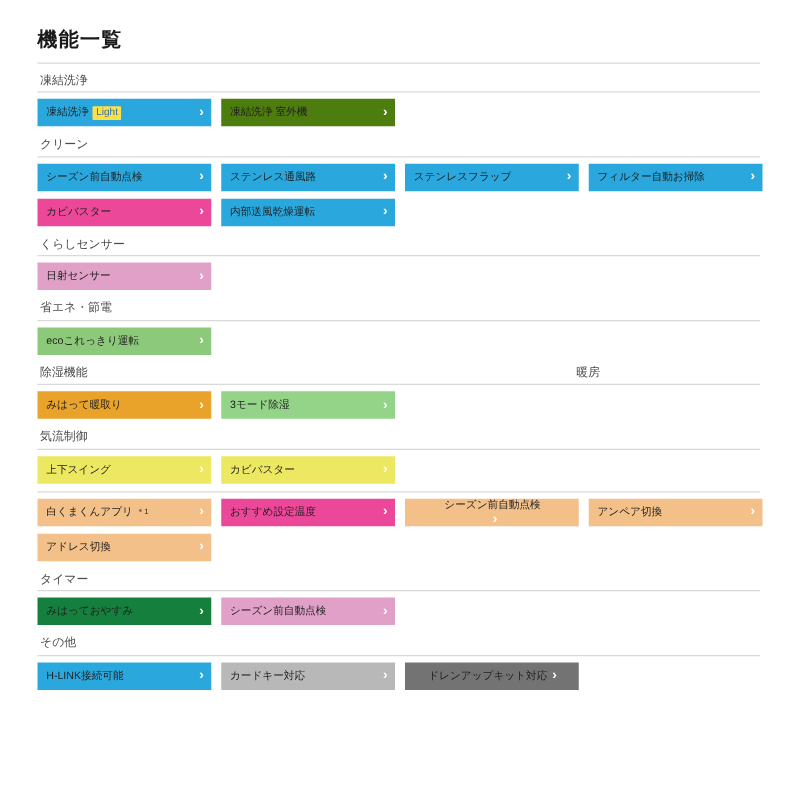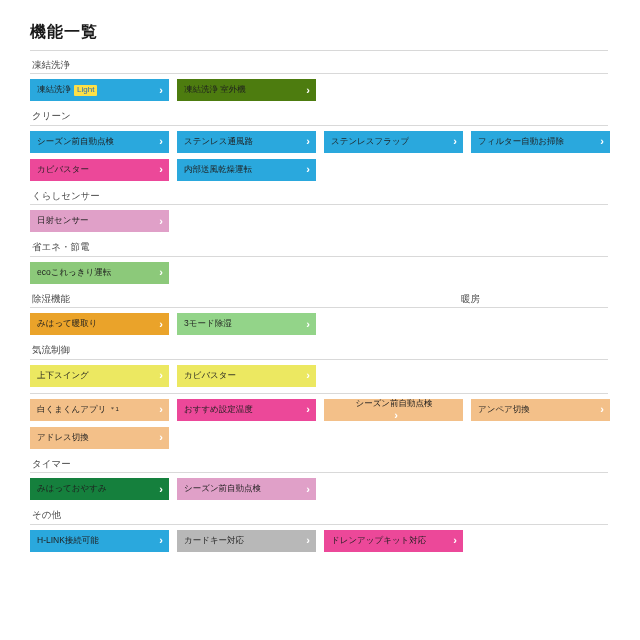--- a/index.html
+++ b/index.html
@@ -310,21 +310,21 @@
               <span>H-LINK接続可能</span>
             </span>
             <span class="chev">›</span>
           </div>
           <div class="cell" style="background: rgb(184, 184, 184);">
             <span class="label">
               <span>カードキー対応</span>
             </span>
             <span class="chev">›</span>
           </div>
-          <div class="cell" style="background: #ec4899;">
+          <div class="cell" style="background: #737373; justify-content: center;">
             <span class="label">
               <span>ドレンアップキット対応</span>
             </span>
             <span class="chev">›</span>
           </div>
         </div>
       </div>
     </div>
 </div>
 

